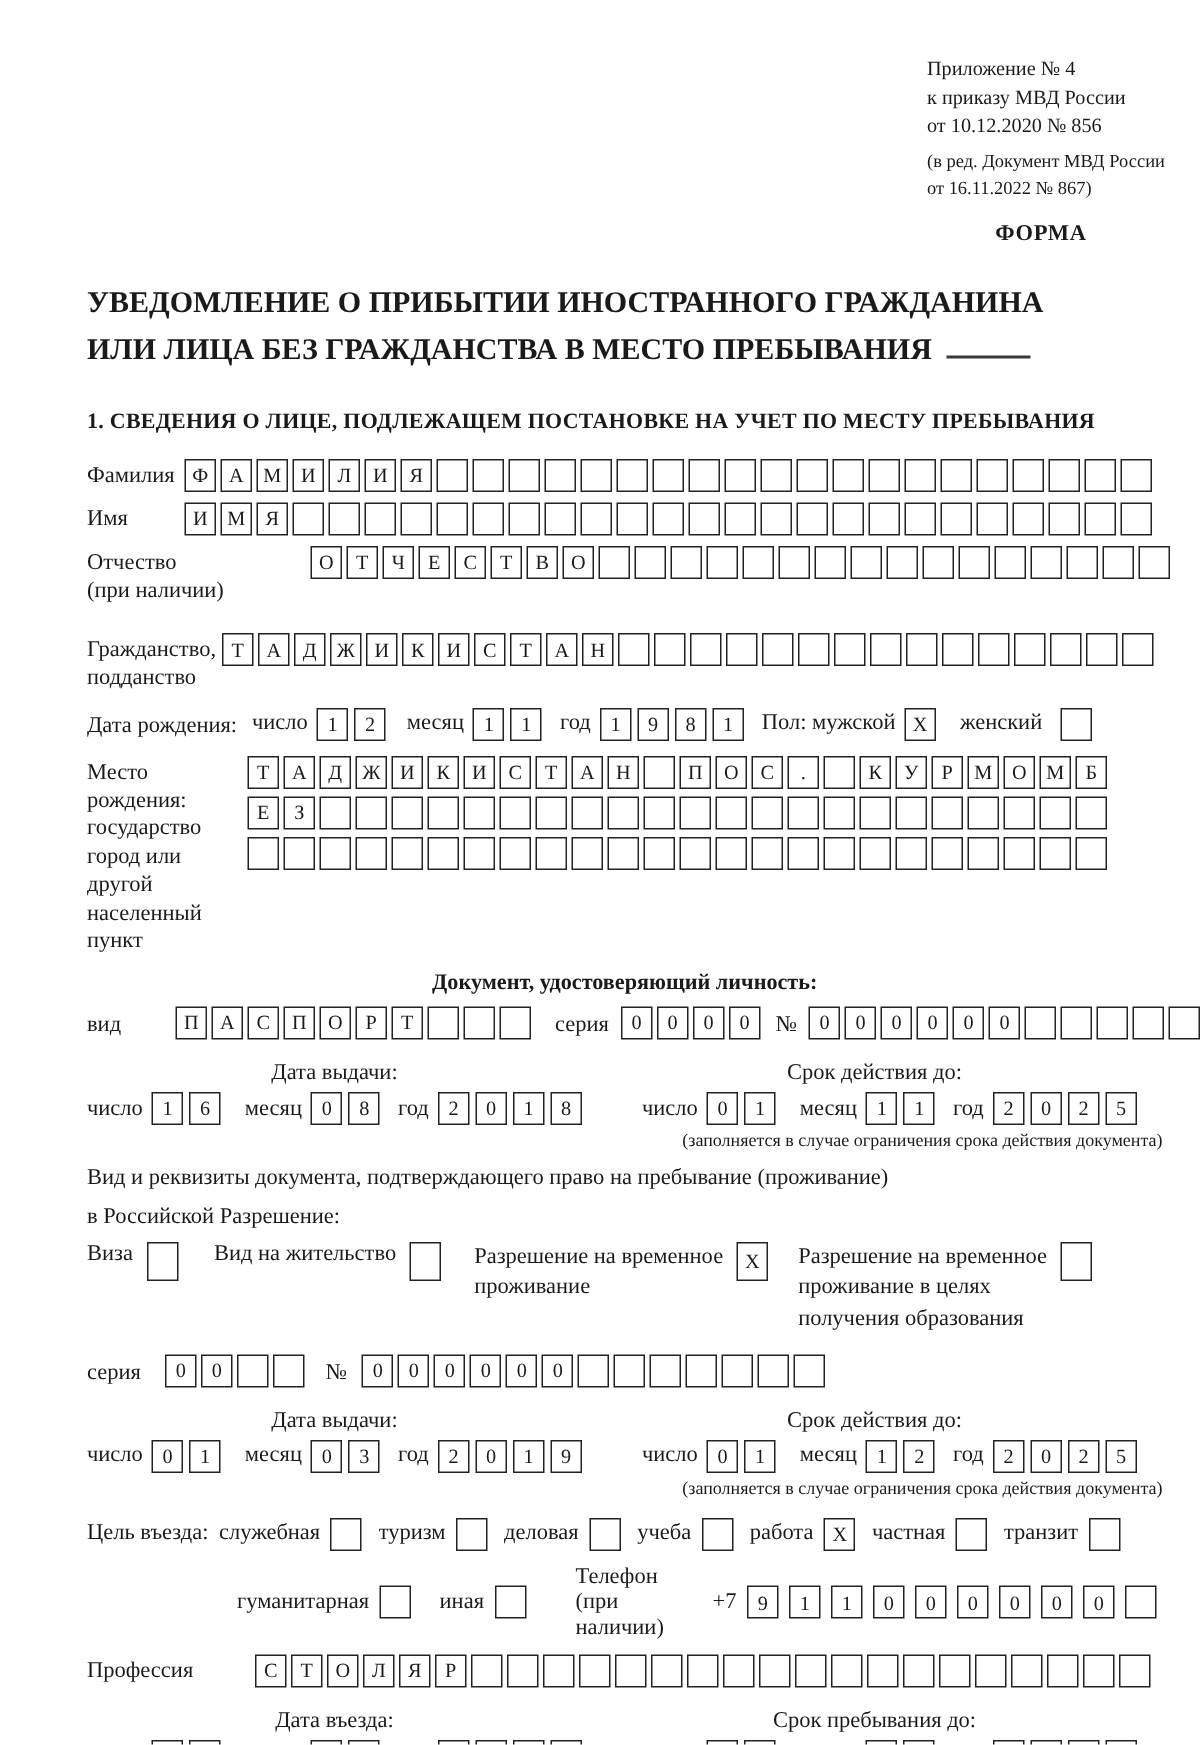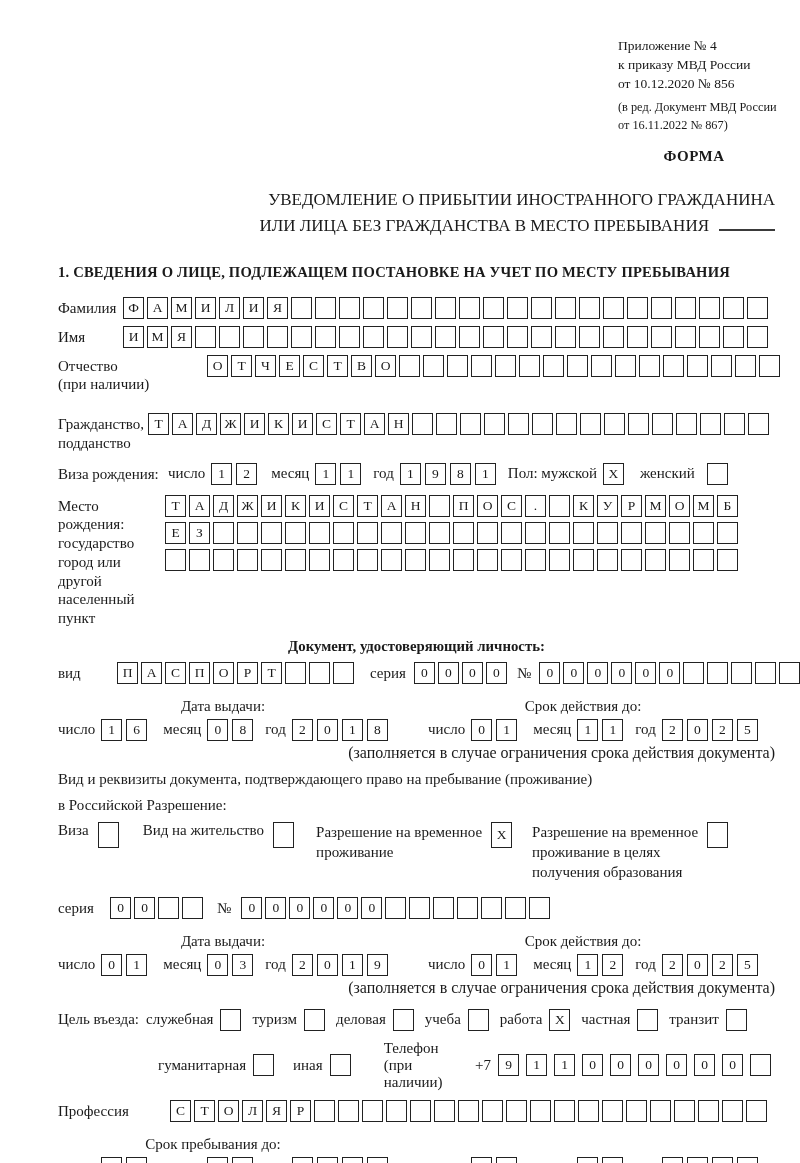--- a/index.html
+++ b/index.html
@@ -10,42 +10,42 @@
     color:#1a1a1a;
   }
   .page { padding:36px 25px 0 58px; }
 
   
   .hdr { margin-left:560px; width:160px; font-size:13.5px; line-height:1.42; }
   .hdr .small { font-size:12.3px; margin-top:6px; line-height:1.4; }
   .forma { margin-left:560px; width:160px; text-align:center; padding-right:8px;
            font-weight:bold; font-size:15px; margin-top:14px; letter-spacing:.5px; }
 
-  .title { text-align:right; font-weight:normal; font-size:17px; line-height:1.55; margin-top:22px; }
+  .title { text-align:left; font-weight:bold; font-size:20px; line-height:1.55; margin-top:22px; }
   .blank-line { display:inline-block; width:56px; border-bottom:2px solid #3a3a3a; margin-left:10px; }
   .sec-head { font-weight:bold; font-size:14.6px; margin-top:24px; letter-spacing:.2px; }
 
   .row { display:flex; align-items:flex-start; margin-top:7px; }
   .lbl { font-size:15px; flex:0 0 auto; line-height:1.25; padding-top:2px; }
   .cells { display:flex; gap:3px; flex-wrap:nowrap; }
   .cell {
     width:21px; height:22px; flex:0 0 auto;
     border:1.6px solid #222; background:#fff;
     display:flex; align-items:center; justify-content:center;
     font-size:13.5px; line-height:1;
   }
   .stack { display:flex; flex-direction:column; gap:5px; }
 
   .dg { display:flex; align-items:center; gap:6px; font-size:15px; }
   .dg .cells { gap:4px; }
   .half-row { display:flex; margin-top:4px; }
   .half-l { flex:0 0 370px; }
   .half-r { flex:0 0 auto; }
   .dg-head { font-size:15px; text-align:center; margin-top:10px; }
-  .note { font-size:16px; text-align:right; margin-top:3px; }
+  .note { font-size:12px; text-align:right; margin-top:3px; }
 
   .center-bold { text-align:center; font-weight:bold; font-size:14.8px; margin-top:10px; }
   .plain { font-size:15px; margin-top:9px; }
 
   .permit-row { display:flex; align-items:flex-start; gap:10px; margin-top:8px; font-size:15px; }
   .permit-item { display:flex; align-items:flex-start; gap:9px; }
   .permit-item .multi { line-height:1.35; }
   .purpose-row { display:flex; align-items:center; gap:7px; font-size:15px; margin-top:12px; flex-wrap:nowrap; }
   .purpose-row .cell { margin-right:4px; }
 </style>
@@ -202,21 +202,21 @@
         <span class="cell"></span>
         <span class="cell"></span>
         <span class="cell"></span>
         <span class="cell"></span>
         <span class="cell"></span>
         <span class="cell"></span>
       </span>
   </div>
 
   <div class="row" style="margin-top:10px; align-items:center">
-    <span class="lbl" style="width:110px">Виза рождения:</span>
+    <span class="lbl" style="width:110px">Дата рождения:</span>
     <span class="dg">
       <span>число</span>
       <span class="cells">
           <span class="cell">1</span>
           <span class="cell">2</span>
         </span>
       <span style="margin-left:8px">месяц</span>
       <span class="cells">
           <span class="cell">1</span>
           <span class="cell">1</span>
@@ -590,20 +590,23 @@
         <span class="cell"></span>
         <span class="cell"></span>
         <span class="cell"></span>
         <span class="cell"></span>
         <span class="cell"></span>
         <span class="cell"></span>
       </span>
   </div>
 
   <div class="half-row">
+    <div class="half-l">
+        <div class="dg-head" style="width:330px">Дата въезда:</div>
+      </div>
     <div class="half-r">
         <div class="dg-head" style="width:310px">Срок пребывания до:</div>
       </div>
   </div>
   <div class="half-row">
     <div class="half-l">
       <span class="dg">
         <span>число</span>
         <span class="cells">
             <span class="cell">2</span>

